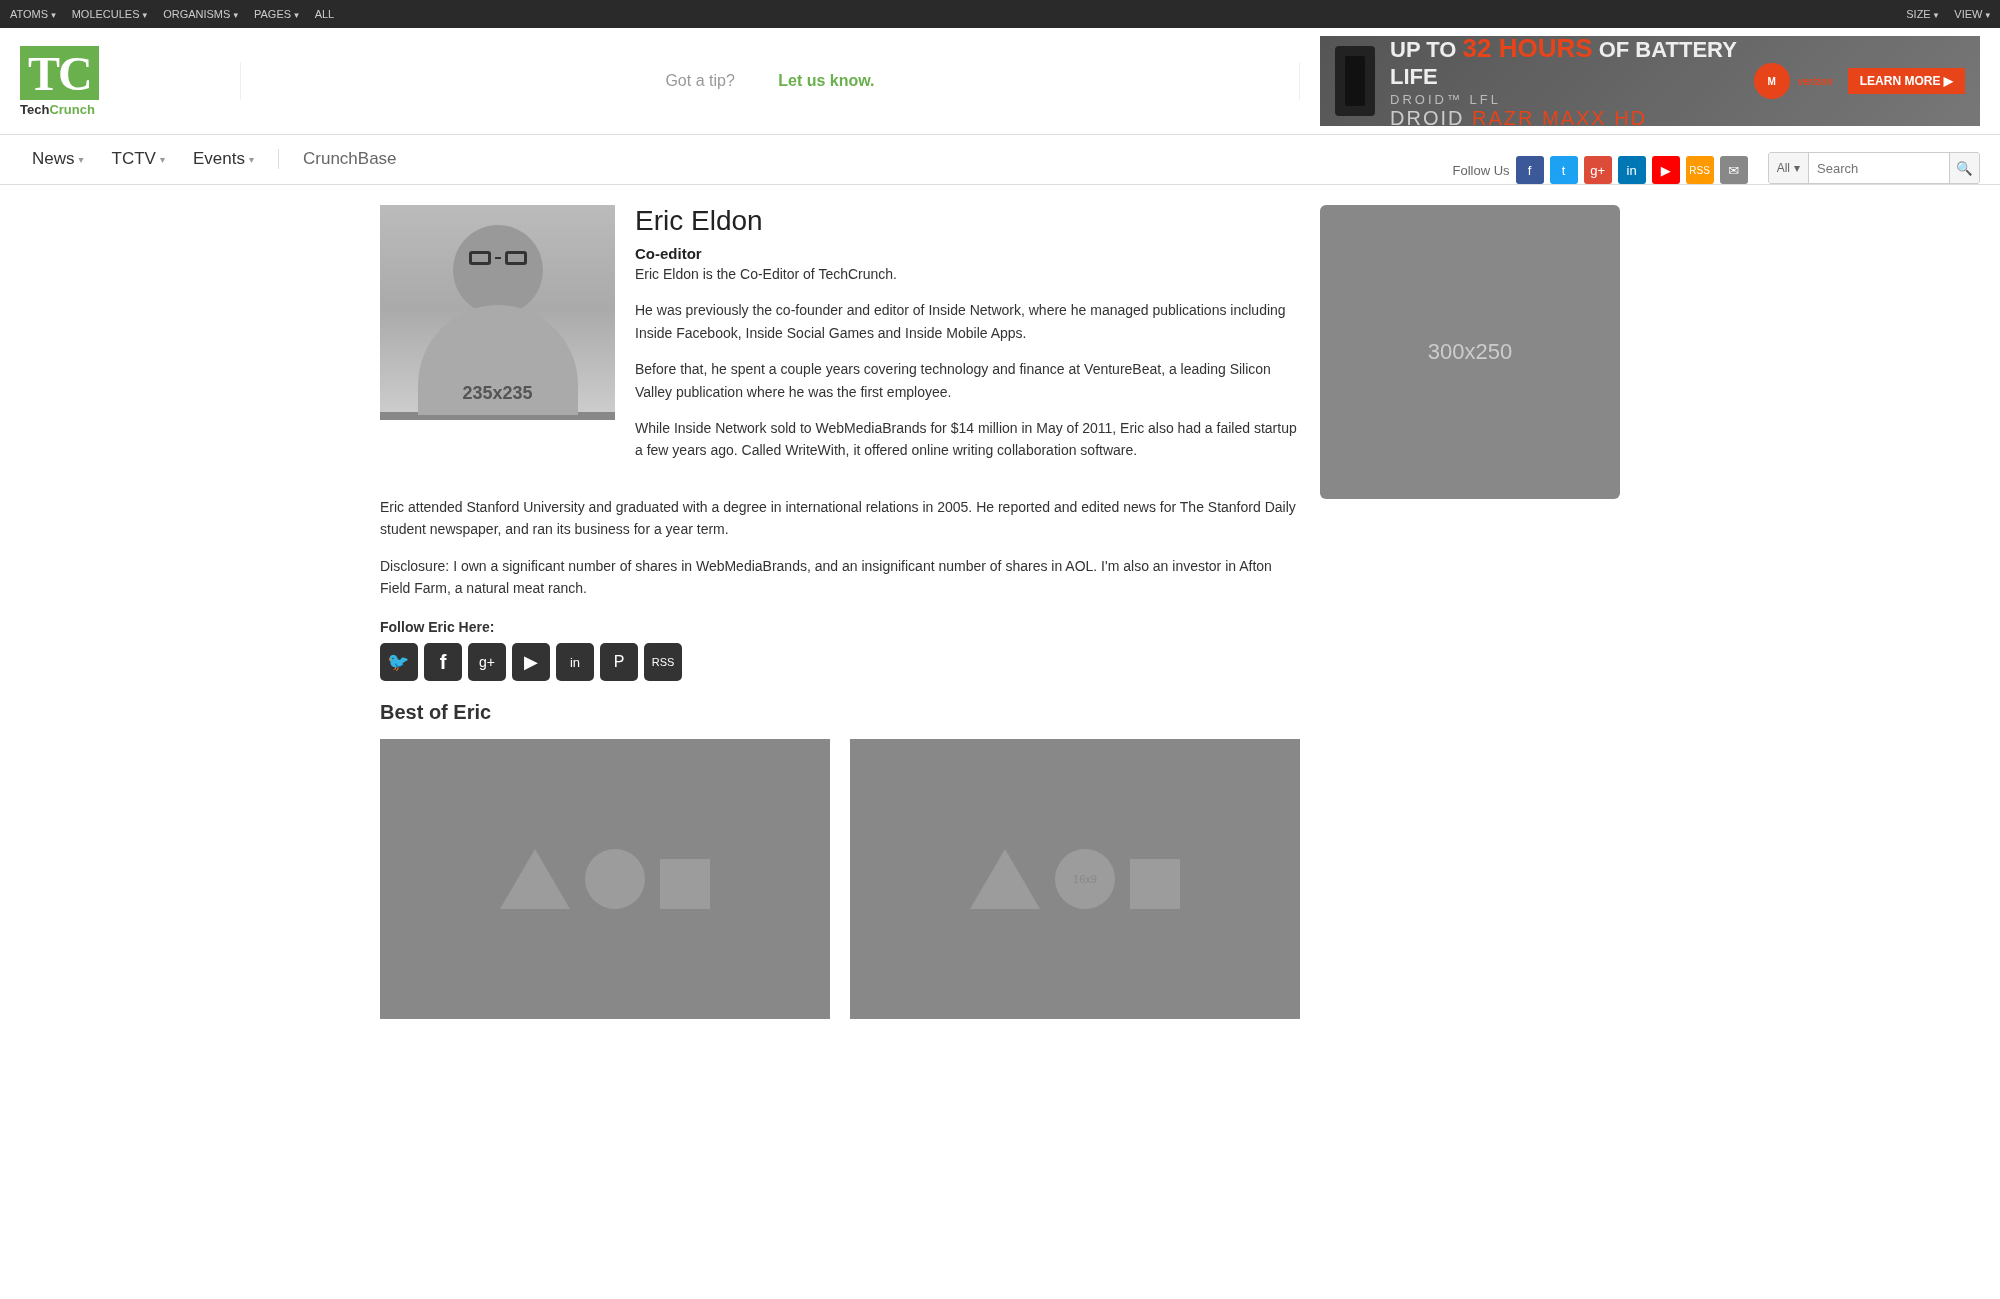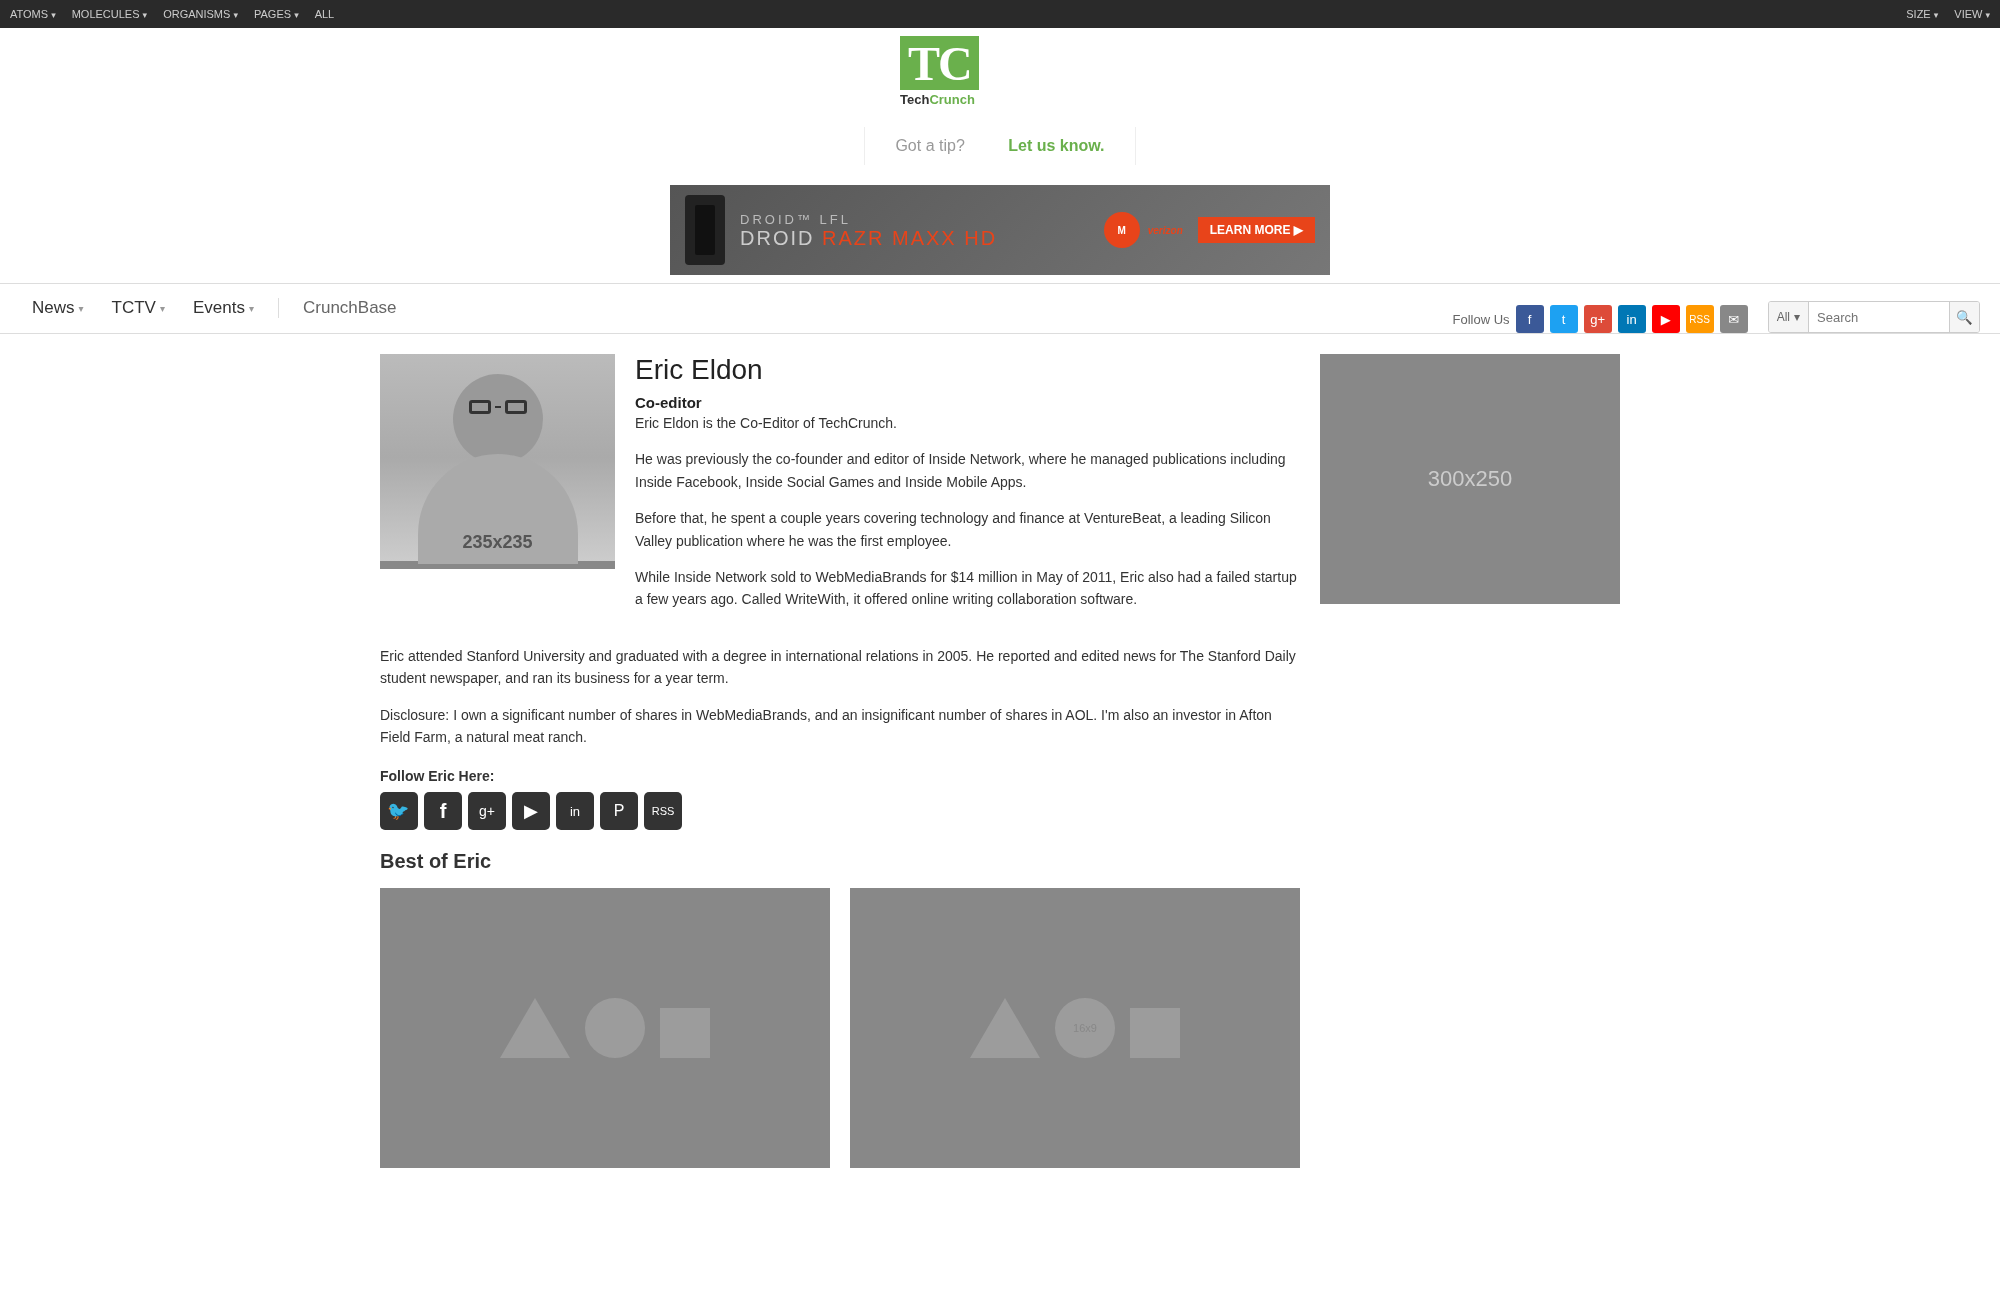--- a/index.html
+++ b/index.html
@@ -21,21 +21,20 @@
     .dev-toolbar span { cursor: pointer; }
     .dev-arrow { font-size: 9px; }
 
     
     .header-banner {
       display: flex;
       align-items: center;
       border-bottom: 1px solid #ddd;
       padding: 8px 20px;
       gap: 20px;
-      flex-direction: column;
     }
     .logo-area {
       display: flex;
       align-items: center;
       min-width: 200px;
     }
     .logo-img-block {
       display: flex;
       flex-direction: column;
     }
@@ -369,26 +368,27 @@
     .shape-square {
       width: 50px;
       height: 50px;
       background: #aaa;
     }
 
     
     .sidebar-ad {
       background: #888;
       width: 300px;
-      height: 250px;
+      height: 294px;
       display: flex;
       align-items: center;
       justify-content: center;
       color: #ccc;
       font-size: 22px;
+      border-radius: 6px;
     }
   </style>
 </head>
 <body>
 
 <div class="dev-toolbar">
   <div class="dev-toolbar-left">
     <span>ATOMS <span class="dev-arrow">▾</span></span>
     <span>MOLECULES <span class="dev-arrow">▾</span></span>
     <span>ORGANISMS <span class="dev-arrow">▾</span></span>
@@ -415,20 +415,23 @@
     <span>Got a tip?</span>
     <a>Let us know.</a>
   </div>
 
   <div class="ad-banner">
     <div class="ad-banner-inner">
       <div class="ad-phone">
         <div style="width:20px;height:50px;background:#111;border-radius:2px;"></div>
       </div>
       <div class="ad-text-area">
+        <div class="ad-battery-text">
+          UP TO <span class="hours">32 HOURS</span> OF BATTERY LIFE
+        </div>
         <div style="font-size:13px;color:#bbb;letter-spacing:3px;margin-top:2px;">DROID™ LFL</div>
         <div class="ad-razr-text">
           <span style="color:#ccc;">DROID </span><span class="razr">RAZR MAXX HD</span>
         </div>
       </div>
       <div class="ad-logos">
         <div class="ad-motorola">M</div>
         <div class="ad-verizon">verizon</div>
       </div>
       <div class="ad-learn-btn">LEARN MORE ▶</div>

